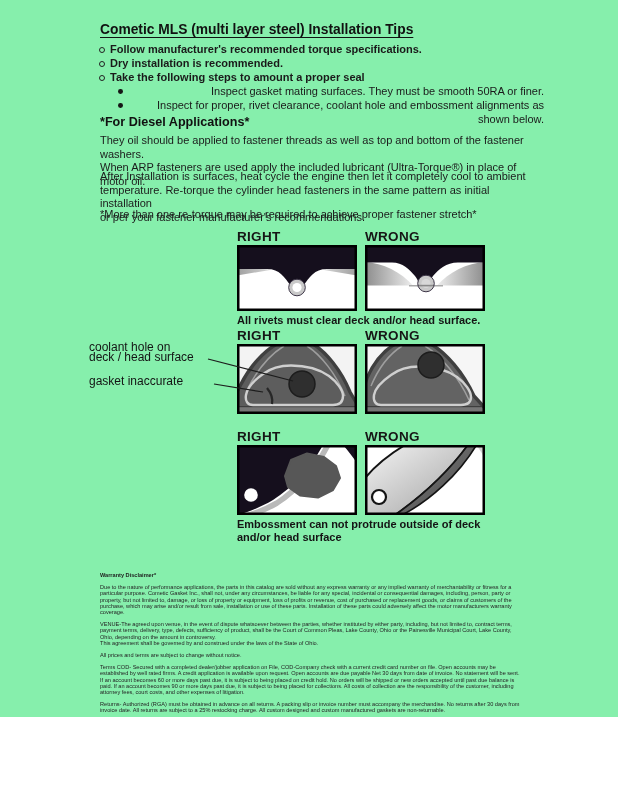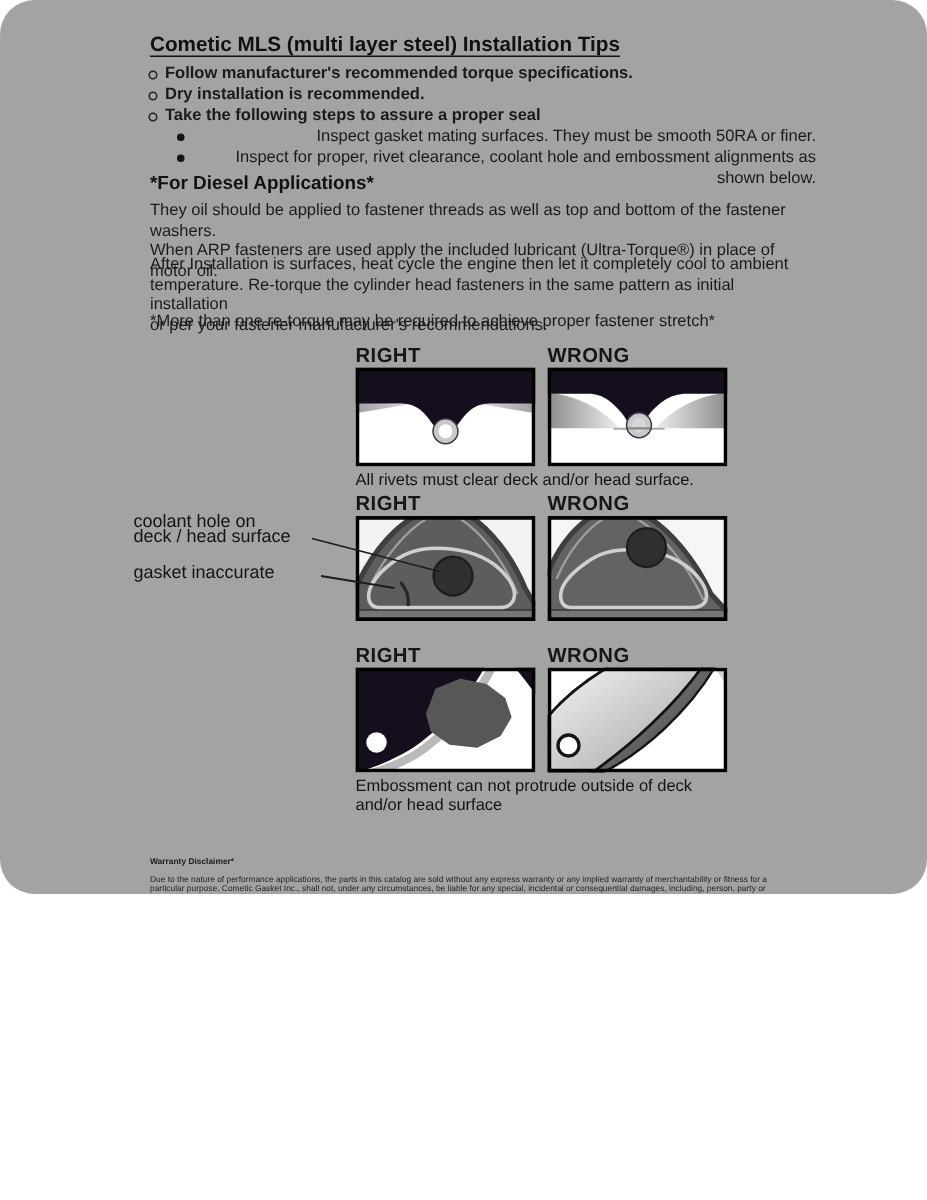--- a/index.html
+++ b/index.html
@@ -1,57 +1,57 @@
 <!DOCTYPE html>
 <html><head>
 <meta charset="utf-8">
 <style>
   html,body{margin:0;padding:0;background:#ffffff;}
   .page{
-    position:relative;width:618px;height:596px;background:#a3a3a3;overflow:hidden;
-    font-family:"Liberation Sans", sans-serif;color:#1a1a1a;border-radius:23px;
+    position:relative;width:618px;height:717px;background:#86efac;overflow:hidden;
+    font-family:"Liberation Sans", sans-serif;color:#1a1a1a;
   }
   .prewrap{white-space:pre-line;}
   .page-title{
     position:absolute;left:100px;top:22px;margin:0;
     font-size:13.8px;font-weight:bold;color:#111;
     text-decoration:underline;text-underline-offset:2.5px;text-decoration-thickness:1.4px;
   }
   .tips{position:absolute;left:99px;top:42px;width:445px;margin:0;padding:0;list-style:none;}
   .tips li{font-size:11px;line-height:14px;position:relative;}
   .tips li.l1{padding-left:11px;font-weight:bold;}
   .tips li.l1::before{content:"";position:absolute;left:0;top:4.6px;width:4px;height:4px;border:1px solid #222;border-radius:50%;}
   .tips li.l2{margin-left:19px;padding-left:10px;text-align:right;}
   .tips li.l2::before{content:"";position:absolute;left:0;top:4.8px;width:4.8px;height:4.8px;background:#151515;border-radius:50%;}
   .diesel-heading{position:absolute;left:100px;top:115px;margin:0;font-size:12.6px;font-weight:bold;color:#111;}
   .body{position:absolute;left:100px;width:432px;margin:0;font-size:11px;line-height:13.6px;color:#1b1b1b;}
   .p1{top:134px;}
   .p2{top:170px;}
   .note{top:208px;}
   .dg-header{position:absolute;width:120px;text-align:left;font-size:13.5px;font-weight:bold;letter-spacing:0.3px;color:#161616;}
   .dia{position:absolute;width:120px;display:block;}
-  .caption{position:absolute;left:237px;margin:0;font-size:11px;line-height:12.6px;color:#141414;width:300px;}
+  .caption{position:absolute;left:237px;margin:0;font-size:11px;line-height:12.6px;color:#141414;width:300px;font-weight:bold;}
   .callout{position:absolute;margin:0;font-size:12px;line-height:10.4px;color:#141414;text-align:left;}
   .leaders{position:absolute;left:115px;top:340px;width:200px;height:60px;}
   .fine-block{position:absolute;left:100px;top:572px;width:420px;}
   .fine-heading{margin:0 0 6px 0;font-size:5.6px;line-height:6.2px;font-weight:bold;color:#1d1d1d;}
   .fine{margin:0 0 6px 0;font-size:5.6px;line-height:6.2px;color:#242424;}
   .page-number{position:absolute;left:386px;top:759px;margin:0;font-size:17px;color:#1c1c1c;letter-spacing:0.2px;}
 </style>
 </head>
 <body>
 
 <div class="page">
 
   <h1 class="page-title">Cometic MLS (multi layer steel) Installation Tips</h1>
 
   <ul class="tips">
     <li class="l1">Follow manufacturer's recommended torque specifications.</li>
     <li class="l1">Dry installation is recommended.</li>
-    <li class="l1">Take the following steps to assure a proper seal</li>
+    <li class="l1">Take the following steps to amount a proper seal</li>
     <li class="l2">Inspect gasket mating surfaces.  They must be smooth 50RA or finer.</li>
     <li class="l2">Inspect for proper, rivet clearance, coolant hole and embossment alignments as shown below.</li>
   </ul>
 
   <h2 class="diesel-heading">*For Diesel Applications*</h2>
   <p class="body prewrap p1">They oil should be applied to fastener threads as well as top and bottom of the fastener washers.
 When ARP fasteners are used apply the included lubricant (Ultra-Torque®) in place of motor oil.</p>
   <p class="body prewrap p2">After Installation is surfaces, heat cycle the engine then let it completely cool to ambient
 temperature. Re-torque the cylinder head fasteners in the same pattern as initial installation
 or per your fastener manufacturer's recommendations.</p>

